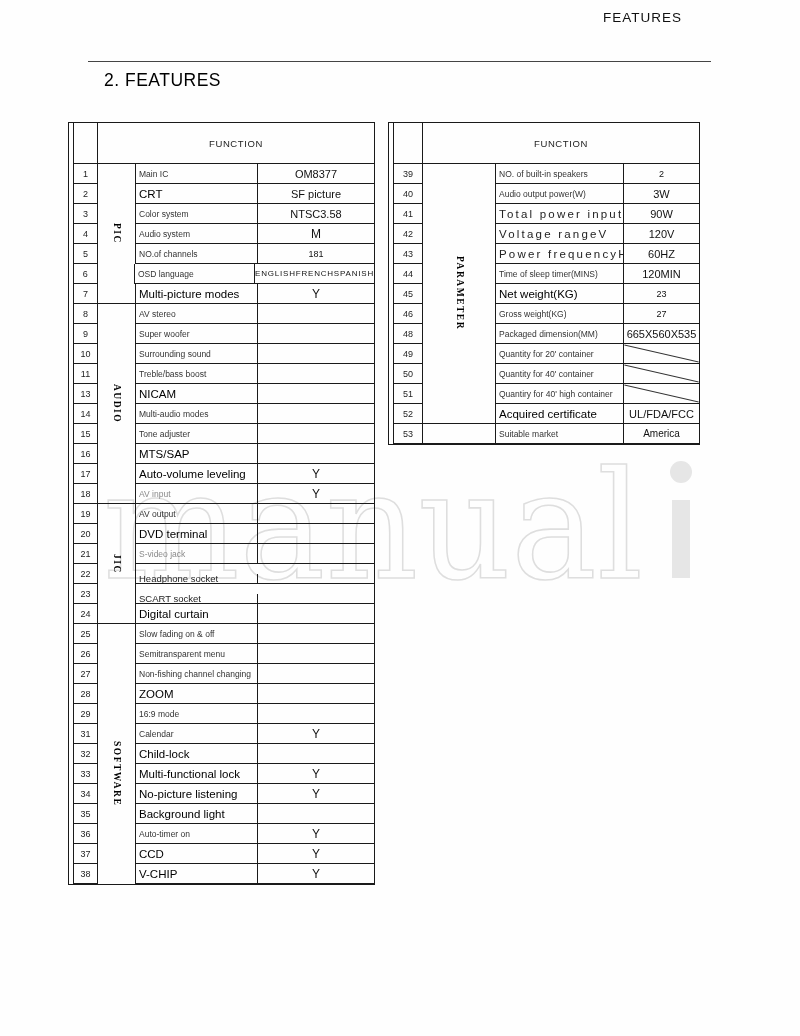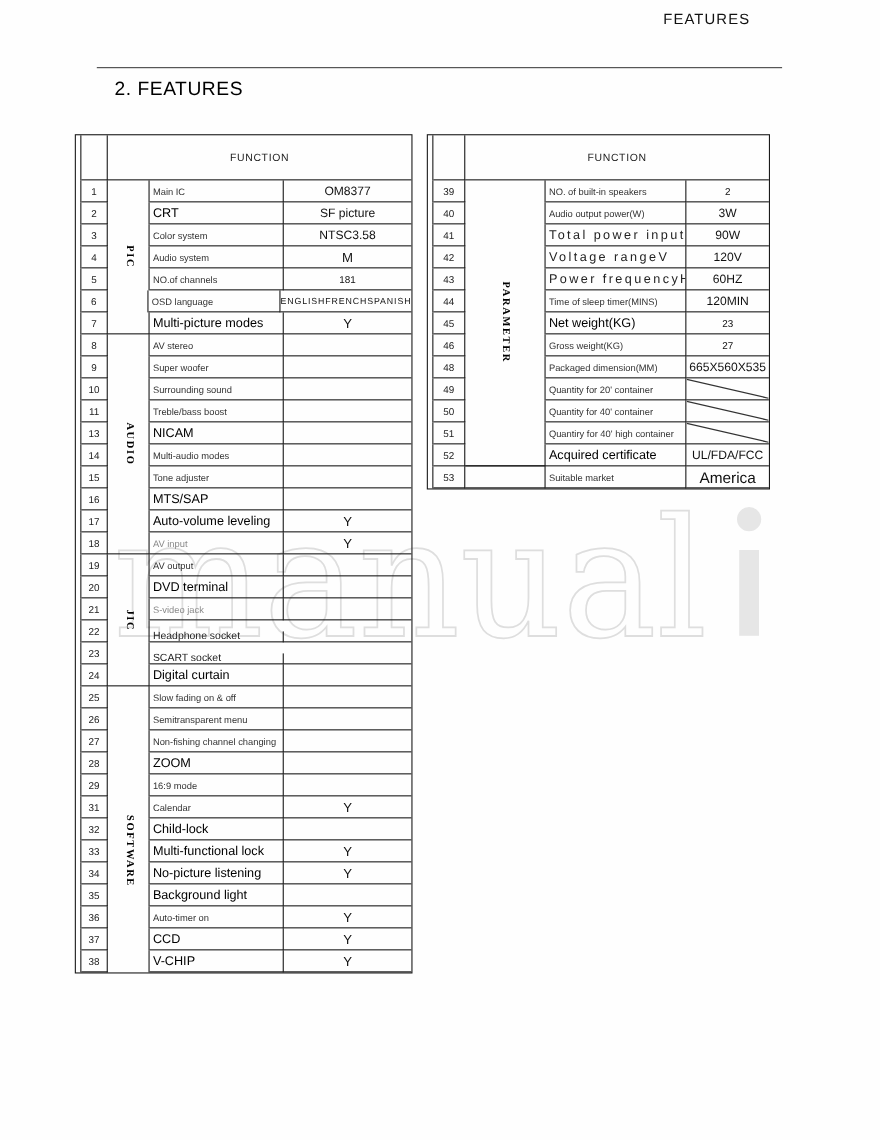--- a/index.html
+++ b/index.html
@@ -81,21 +81,21 @@
   }
   .row:last-child .cell { border-bottom:none; }
 
   
   .lbl.lg  { font-size:11.5px; color:#000; }
   .lbl.sm  { font-size:8.5px; color:#333; }
   .lbl.smp { font-size:9.5px; color:#222;margin-top:10px; }
   .lbl.sp  { font-size:11.5px; letter-spacing:2.2px; color:#222; }
   .lbl.faded { color:#8a8a8a; }
   .val.md  { font-size:11px; }
-  .val.smv { font-size:14px; }
+  .val.smv { font-size:10px; }
   .val.xs  { font-size:9px; }
   .val.xxs { font-size:8px; letter-spacing:0.8px; white-space:nowrap; }
   .val.y   { font-size:12px; }
 
   .slash { position:absolute; inset:0; width:100%; height:100%; }
   .slash line { stroke:#333; stroke-width:1.2; }
 
   
   .group {
     position:absolute;

